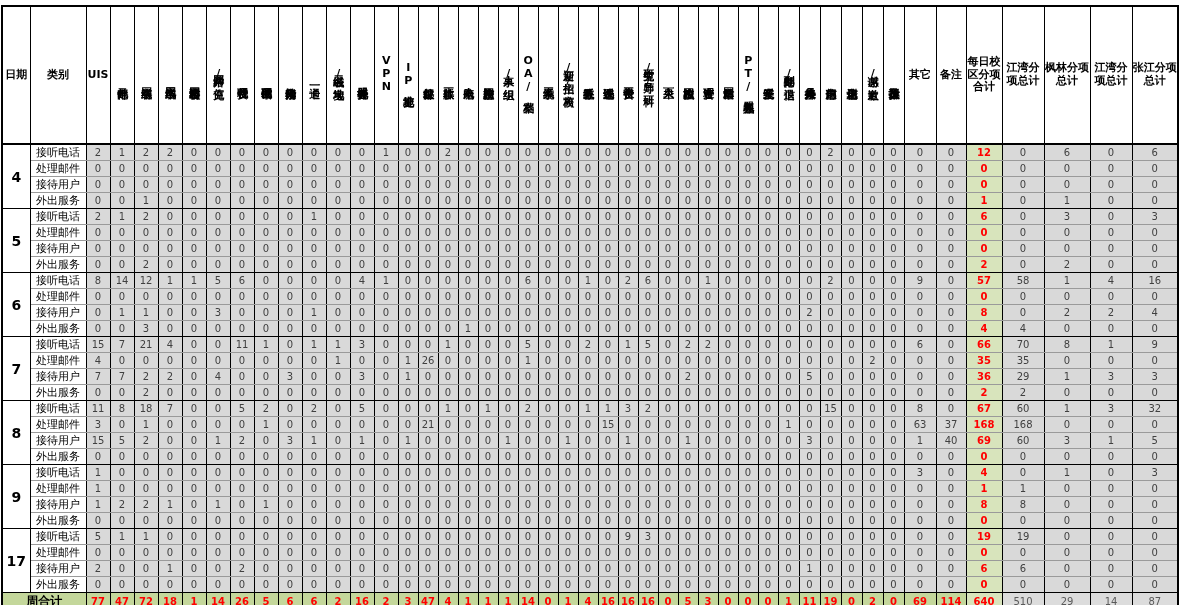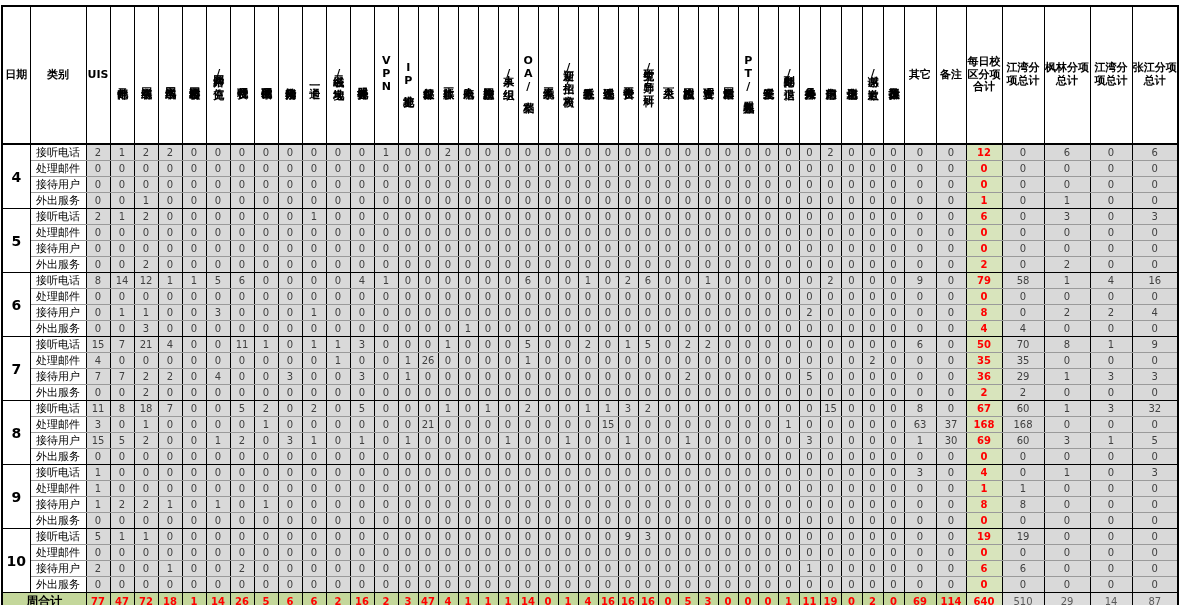--- a/index.html
+++ b/index.html
@@ -577,21 +577,21 @@
             <td class="c-val">0</td>
             <td class="c-val">0</td>
             <td class="c-val">0</td>
             <td class="c-val">0</td>
             <td class="c-val">2</td>
             <td class="c-val">0</td>
             <td class="c-val">0</td>
             <td class="c-val">0</td>
             <td class="c-val">9</td>
             <td class="c-note">0</td>
-            <td class="c-total">79</td>
+            <td class="c-total">57</td>
             <td class="c-campus">58</td>
             <td class="c-campus">1</td>
             <td class="c-campus">4</td>
             <td class="c-campus">16</td>
           </tr>
           <tr>
             <td class="c-cat">处理邮件</td>
             <td class="c-val">0</td>
             <td class="c-val">0</td>
             <td class="c-val">0</td>
@@ -770,21 +770,21 @@
             <td class="c-val">0</td>
             <td class="c-val">0</td>
             <td class="c-val">0</td>
             <td class="c-val">0</td>
             <td class="c-val">0</td>
             <td class="c-val">0</td>
             <td class="c-val">0</td>
             <td class="c-val">0</td>
             <td class="c-val">6</td>
             <td class="c-note">0</td>
-            <td class="c-total">50</td>
+            <td class="c-total">66</td>
             <td class="c-campus">70</td>
             <td class="c-campus">8</td>
             <td class="c-campus">1</td>
             <td class="c-campus">9</td>
           </tr>
           <tr>
             <td class="c-cat">处理邮件</td>
             <td class="c-val">4</td>
             <td class="c-val">0</td>
             <td class="c-val">0</td>
@@ -1058,21 +1058,21 @@
             <td class="c-val">0</td>
             <td class="c-val">0</td>
             <td class="c-val">0</td>
             <td class="c-val">0</td>
             <td class="c-val">3</td>
             <td class="c-val">0</td>
             <td class="c-val">0</td>
             <td class="c-val">0</td>
             <td class="c-val">0</td>
             <td class="c-val">1</td>
-            <td class="c-note">30</td>
+            <td class="c-note">40</td>
             <td class="c-total">69</td>
             <td class="c-campus">60</td>
             <td class="c-campus">3</td>
             <td class="c-campus">1</td>
             <td class="c-campus">5</td>
           </tr>
           <tr class="grp-end">
             <td class="c-cat">外出服务</td>
             <td class="c-val">0</td>
             <td class="c-val">0</td>
@@ -1307,21 +1307,21 @@
             <td class="c-val">0</td>
             <td class="c-val">0</td>
             <td class="c-note">0</td>
             <td class="c-total">0</td>
             <td class="c-campus">0</td>
             <td class="c-campus">0</td>
             <td class="c-campus">0</td>
             <td class="c-campus">0</td>
           </tr>
           <tr>
-            <td class="c-date" rowspan="4">10</td>
+            <td class="c-date" rowspan="4">17</td>
             <td class="c-cat">接听电话</td>
             <td class="c-val">5</td>
             <td class="c-val">1</td>
             <td class="c-val">1</td>
             <td class="c-val">0</td>
             <td class="c-val">0</td>
             <td class="c-val">0</td>
             <td class="c-val">0</td>
             <td class="c-val">0</td>
             <td class="c-val">0</td>

